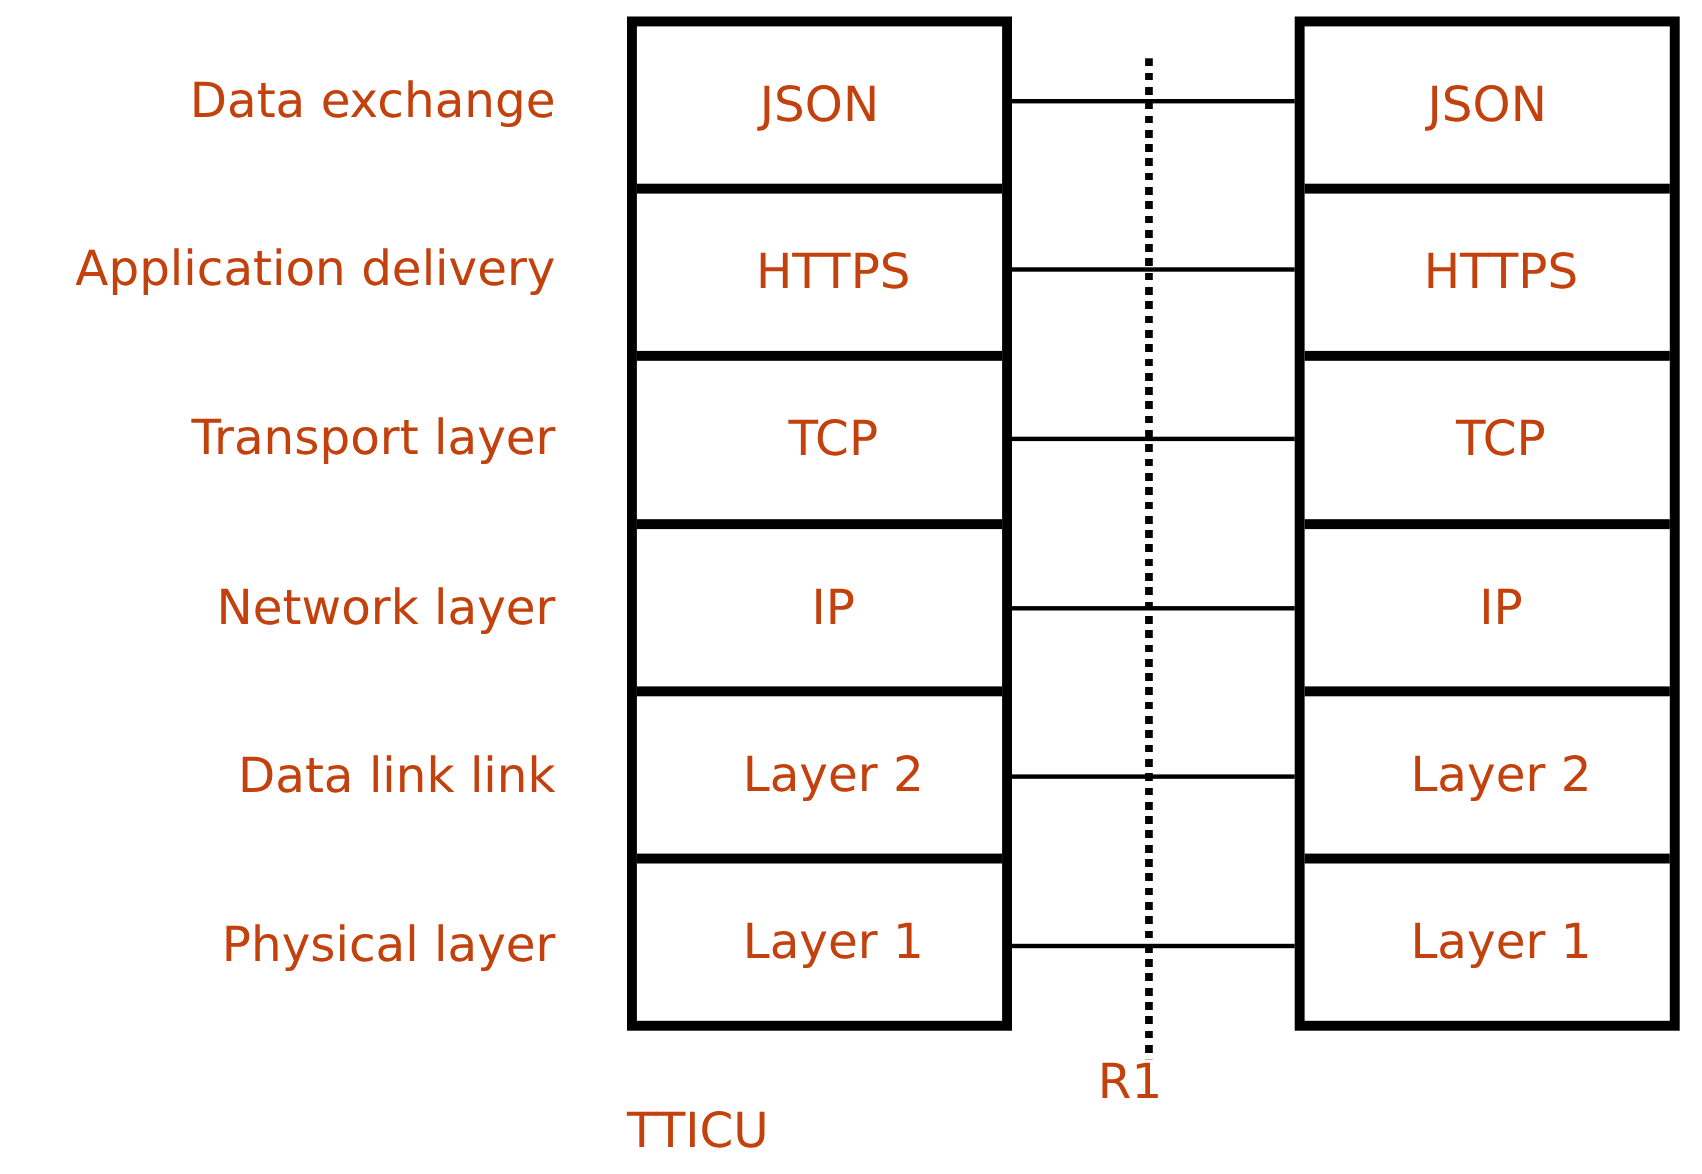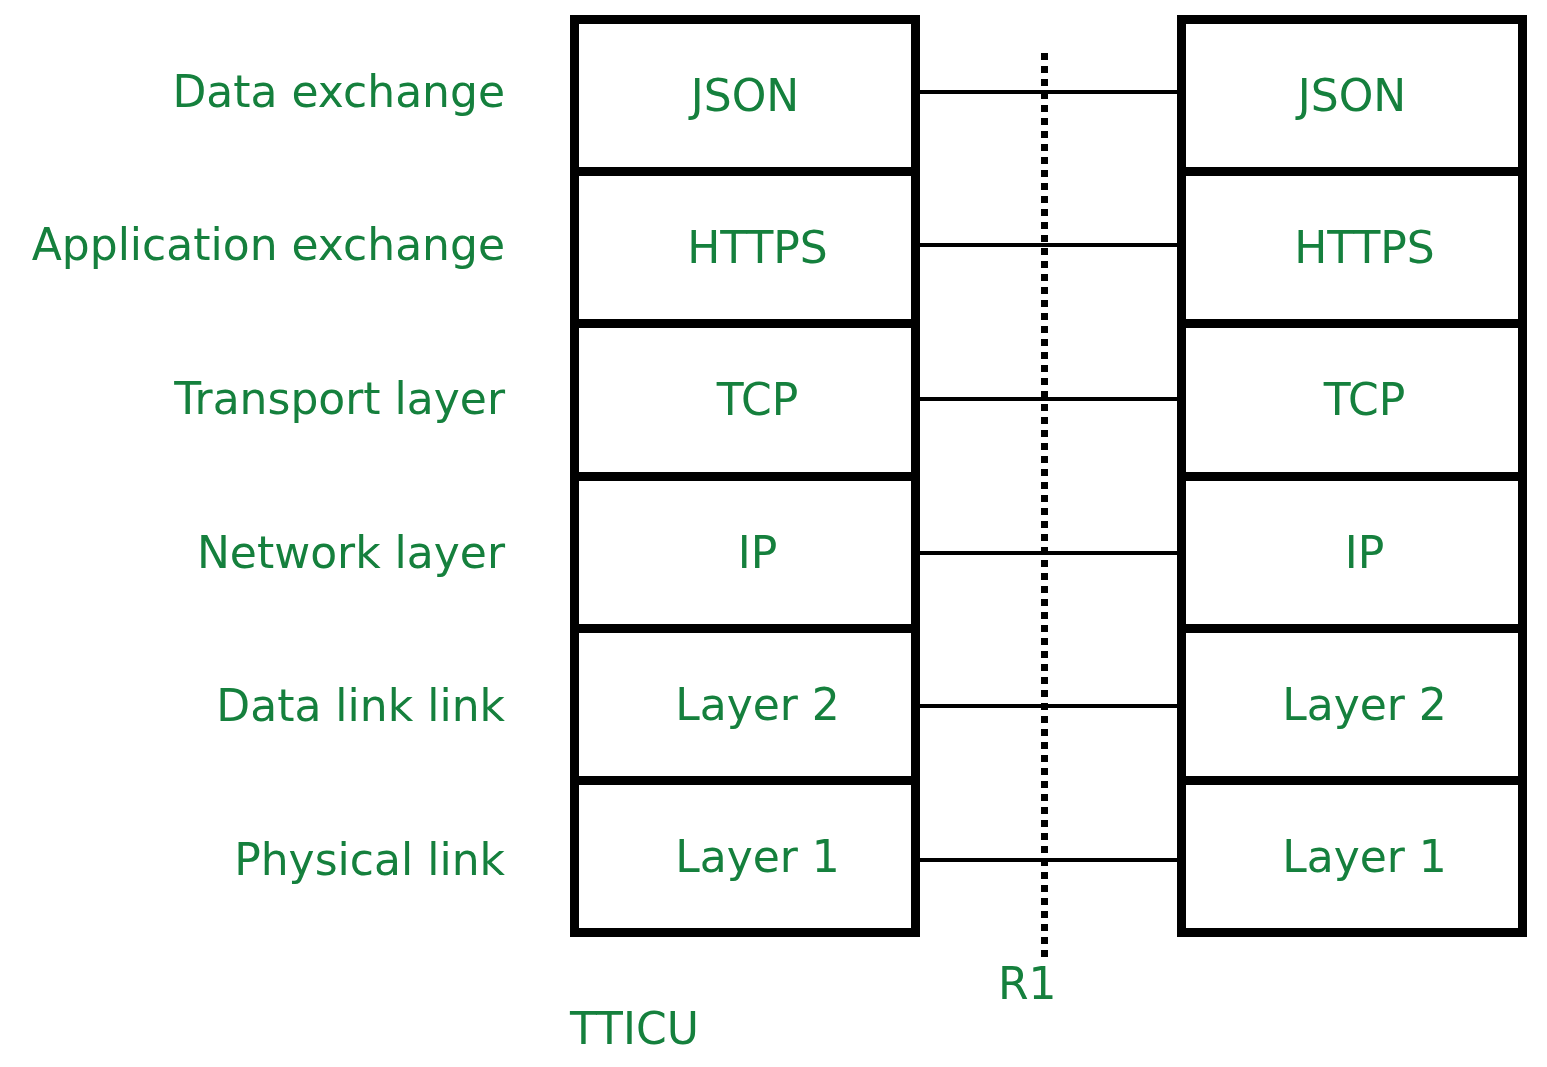--- a/index.html
+++ b/index.html
@@ -6,21 +6,21 @@
     margin: 0;
     padding: 0;
     background: #ffffff;
   }
   .canvas {
     position: relative;
     width: 1547px;
     height: 1067px;
     background: #ffffff;
     font-family: "DejaVu Sans", "Liberation Sans", sans-serif;
-    color: #15803d;
+    color: #c2410c;
     overflow: hidden;
   }
   
   .row-label {
     position: absolute;
     left: 0;
     width: 505px;
     height: 64px;
     line-height: 64px;
     text-align: right;
@@ -96,25 +96,25 @@
   .bottom-label.tticu { left: 570px;  width: 350px; top: 1003px; }
   .bottom-label.r1lbl { left: 998px;  width: 100px; top: 958px; }
   .bottom-label.tsicu { left: 1177px; width: 350px; top: 1003px; }
 </style>
 </head>
 <body>
 
 <div class="canvas">
 
   <div class="row-label r0">Data exchange</div>
-  <div class="row-label r1">Application exchange</div>
+  <div class="row-label r1">Application delivery</div>
   <div class="row-label r2">Transport layer</div>
   <div class="row-label r3">Network layer</div>
   <div class="row-label r4">Data link link</div>
-  <div class="row-label r5">Physical link</div>
+  <div class="row-label r5">Physical layer</div>
 
   <div class="stack left">
     <div class="cell">JSON</div>
     <div class="cell">HTTPS</div>
     <div class="cell">TCP</div>
     <div class="cell">IP</div>
     <div class="cell">Layer 2</div>
     <div class="cell">Layer 1</div>
   </div>
 

